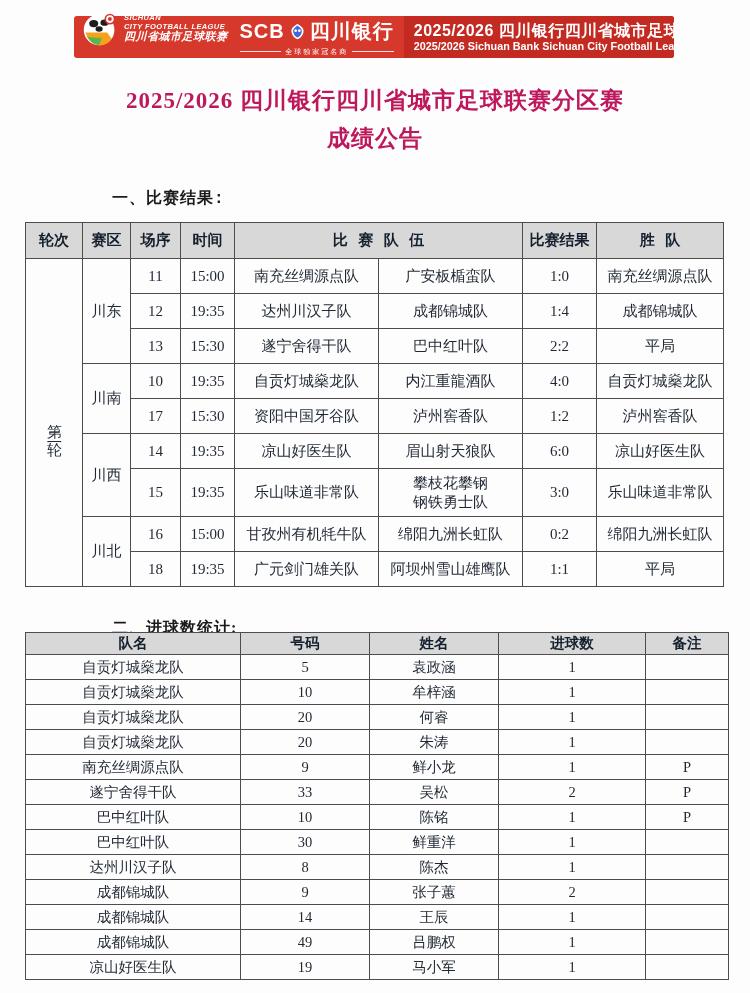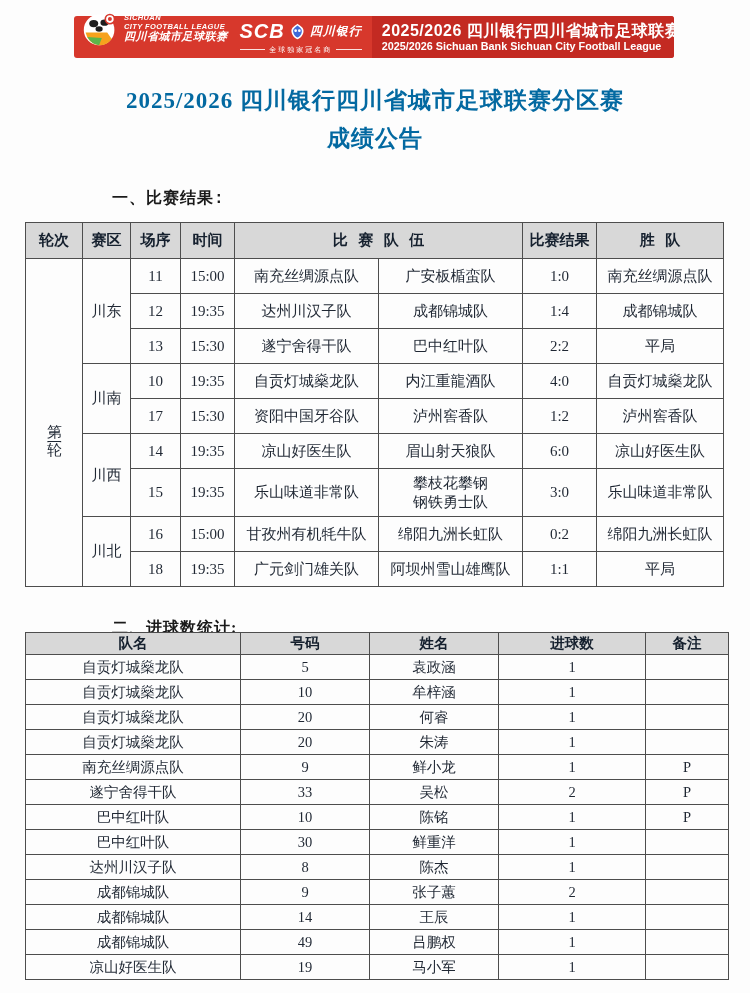--- a/index.html
+++ b/index.html
@@ -25,41 +25,41 @@
     padding:0 6px 17px 8px; flex:0 0 auto;
   }
   .logo-circle { width:36px; height:36px; flex:0 0 auto; }
   .league-names { color:#fff; line-height:1.08; font-style:italic; white-space:nowrap; }
   .league-en { font-size:7.5px; font-weight:bold; letter-spacing:.4px; }
   .league-cn { font-size:11px; font-weight:bold; letter-spacing:.5px; }
   .scb-block {
     display:flex; flex-direction:column; justify-content:center;
     padding:0 10px 0 6px; flex:0 0 auto;
   }
-  .scb-row { display:flex; align-items:center; gap:4px; color:#fff;font-style:italic; }
+  .scb-row { display:flex; align-items:center; gap:4px; color:#fff; }
   .scb-abbr { font-size:20px; font-weight:bold; letter-spacing:1px; }
   .bank-logo { width:17px; height:17px; }
-  .bank-name { font-size:12px; font-weight:bold; letter-spacing:1px; }
+  .bank-name { font-size:20px; font-weight:bold; letter-spacing:1px; }
   .scb-tagline {
     display:flex; align-items:center; gap:4px;
     color:#fff; font-size:7px; letter-spacing:2px; margin-top:2px; white-space:nowrap;
   }
   .tag-line { flex:1; height:1px; background:rgba(255,255,255,.85); min-width:18px; }
   .banner-right {
     margin-left:auto; flex:1;
     display:flex; flex-direction:column; justify-content:center;
     padding:0 8px 0 10px;
     border-radius:0 3px 3px 0;
     color:#fff; white-space:nowrap; overflow:hidden;
   }
   .banner-title-cn { font-size:16px; font-weight:bold; letter-spacing:.5px; line-height:1.2; }
   .banner-title-en { font-size:10.8px; font-weight:bold; line-height:1.25; }
 
   
-  .doc-title { position:absolute; top:82px; left:0; width:100%; text-align:center; color:#0369a1; }
+  .doc-title { position:absolute; top:82px; left:0; width:100%; text-align:center; color:#be185d; }
   .doc-title .line { font-size:23px; font-weight:bold; letter-spacing:1px; line-height:38px; }
 
   
   .section-heading {
     position:absolute; left:112px;
     font-size:16px; font-weight:bold; color:#1a1a1a; letter-spacing:1px;
   }
   #sec1 { top:188px;font-family:Liberation Mono, monospace; }
   #sec2 { top:618px; }
 

